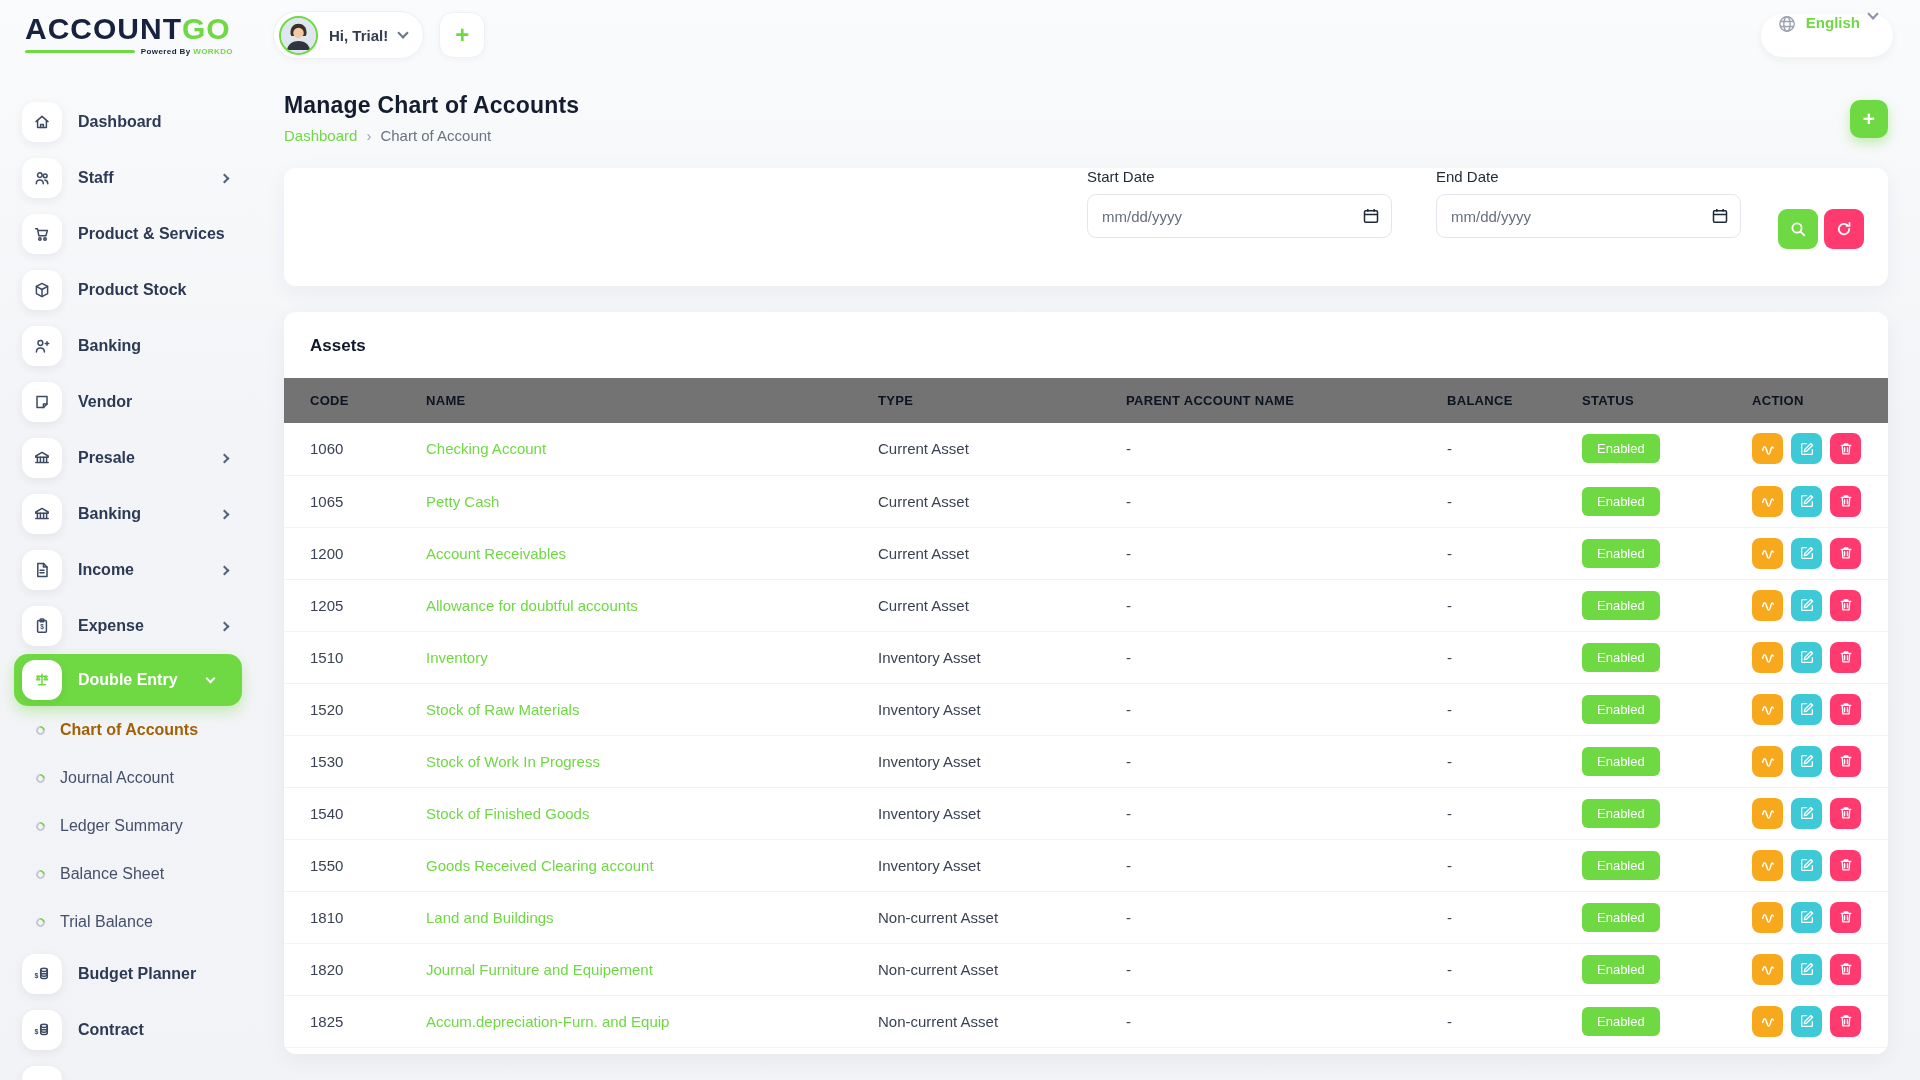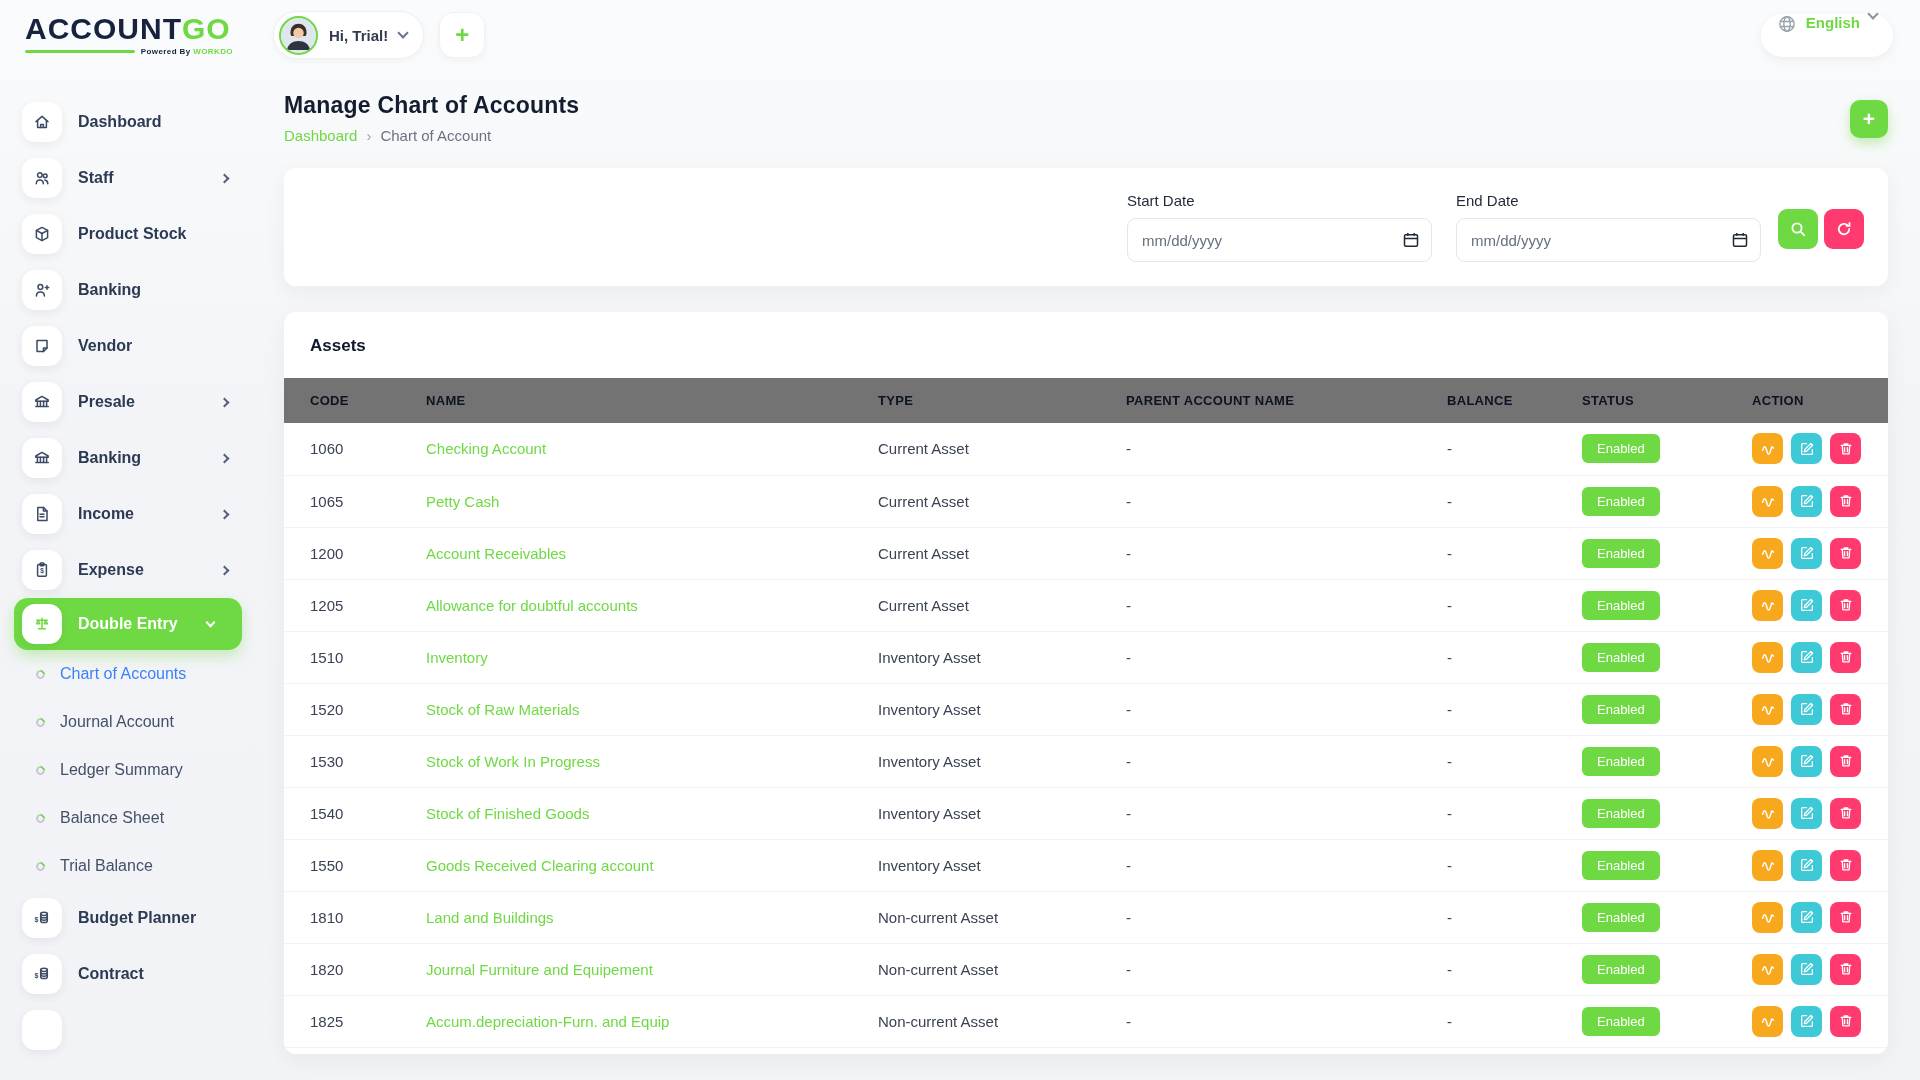--- a/index.html
+++ b/index.html
@@ -42,35 +42,35 @@
   .side-label { margin-left:16px; font-size:16px; font-weight:600; color:#2d3a54; }
   .side-chev { margin-left:auto; width:7px; height:7px; border-right:2px solid #55607a; border-bottom:2px solid #55607a;
     transform:rotate(-45deg); margin-right:18px; }
   .side-item.active { background:#6FD943; border-radius:14px; margin-left:-8px; padding-left:8px; margin-right:18px; height:52px;
     box-shadow:0 6px 14px rgba(111,217,67,.35); }
   .side-item.active .side-label { color:#fff; }
   .side-item.active .side-chev { border-color:#fff; transform:rotate(45deg); margin-top:-4px; margin-right:14px; }
   .side-sub { display:flex; align-items:center; height:48px; padding-left:14px; cursor:pointer; }
   .bullet { width:9px; height:9px; border-radius:50%; border:2px solid #c2c8d4; border-top-color:#6FD943; transform:rotate(40deg); flex:0 0 auto; }
   .sub-label { margin-left:15px; font-size:16px; font-weight:400; color:#44506a; }
-  .side-sub.active .sub-label { color:#3b82f6; font-weight:400; }
+  .side-sub.active .sub-label { color:#a16207; font-weight:700; }
 
   
   .main { flex:1; padding:0 32px 0 24px; }
   .page-head { display:flex; margin-top:22px; }
   .page-title { font-size:23px; font-weight:700; color:#141c2f; letter-spacing:.2px; }
   .breadcrumb { display:flex; align-items:center; gap:9px; margin-top:8px; font-size:15px; }
   .bc-home { color:#6FD943; text-decoration:none; cursor:pointer; }
   .bc-sep { color:#9ca3af; font-size:15px; }
   .bc-current { color:#6b7280; }
   .page-add { margin-left:auto; margin-top:8px; width:38px; height:38px; border:none; border-radius:10px; background:#6FD943;
     color:#fff; font-size:21px; font-weight:600; cursor:pointer; box-shadow:0 5px 12px rgba(111,217,67,.4); }
 
   .card { background:#fff; border-radius:12px; box-shadow:0 6px 22px rgba(25,39,70,.05); }
-  .filter-card { margin-top:24px; height:118px; display:flex; align-items:center; justify-content:flex-end; gap:24px; padding:0 24px; }
+  .filter-card { margin-top:24px; height:118px; display:flex; align-items:flex-start; justify-content:flex-end; gap:44px; padding:0 24px; }
   .field { width:305px; }
   .field-label { display:block; font-size:15px; font-weight:500; color:#1f2937; margin-bottom:9px; }
   .date-wrap { position:relative; }
   .date-input { width:100%; height:44px; border:1px solid #e3e6ec; border-radius:9px; padding:0 40px 0 14px;
     font-size:15px; color:#68707e; font-family:"Liberation Sans",sans-serif; outline:none; background:#fff; }
   .date-input::placeholder { color:#68707e; }
   .cal-icon { position:absolute; right:12px; top:13px; pointer-events:none; }
   .filter-actions { display:flex; gap:6px; margin-left:-7px; align-self:flex-end; margin-bottom:37px; }
   .sq-btn { width:40px; height:40px; border:none; border-radius:9px; display:flex; align-items:center; justify-content:center; cursor:pointer; }
 
@@ -145,20 +145,30 @@
         <span class="tile">
           <svg width="18" height="18" viewBox="0 0 18 18" fill="none" stroke="#3d4a63" stroke-width="1.5" stroke-linecap="round" stroke-linejoin="round">
             <circle cx="6.8" cy="6.1" r="2.3"></circle>
             <path d="M3.3 14.7c0-2.4 1.7-3.8 3.5-3.8s3.5 1.4 3.5 3.8"></path>
             <circle cx="12.2" cy="6.8" r="1.9"></circle>
             <path d="M11.8 10.9c1.9.2 3 1.6 3 3.8"></path>
           </svg>
         </span>
         <span class="side-label">Staff</span>
         <span class="side-chev"></span>
+      </div>
+      <div class="side-item">
+        <span class="tile">
+          <svg width="18" height="18" viewBox="0 0 18 18" fill="none" stroke="#3d4a63" stroke-width="1.5" stroke-linecap="round" stroke-linejoin="round">
+            <path d="M2.6 3.8h1.9l1.4 7h7l1.5-5.4H6"></path>
+            <circle cx="6.9" cy="14" r="1.2"></circle>
+            <circle cx="12" cy="14" r="1.2"></circle>
+          </svg>
+        </span>
+        <span class="side-label">Product &amp; Services</span>
       </div>
       <div class="side-item">
         <span class="tile">
           <svg width="18" height="18" viewBox="0 0 18 18" fill="none" stroke="#3d4a63" stroke-width="1.5" stroke-linecap="round" stroke-linejoin="round">
             <path d="M9 2.4l5.6 3v7.2L9 15.6l-5.6-3V5.4z"></path>
             <path d="M3.4 5.4L9 8.5l5.6-3.1"></path>
             <path d="M9 8.5v7.1"></path>
           </svg>
         </span>
         <span class="side-label">Product Stock</span>

